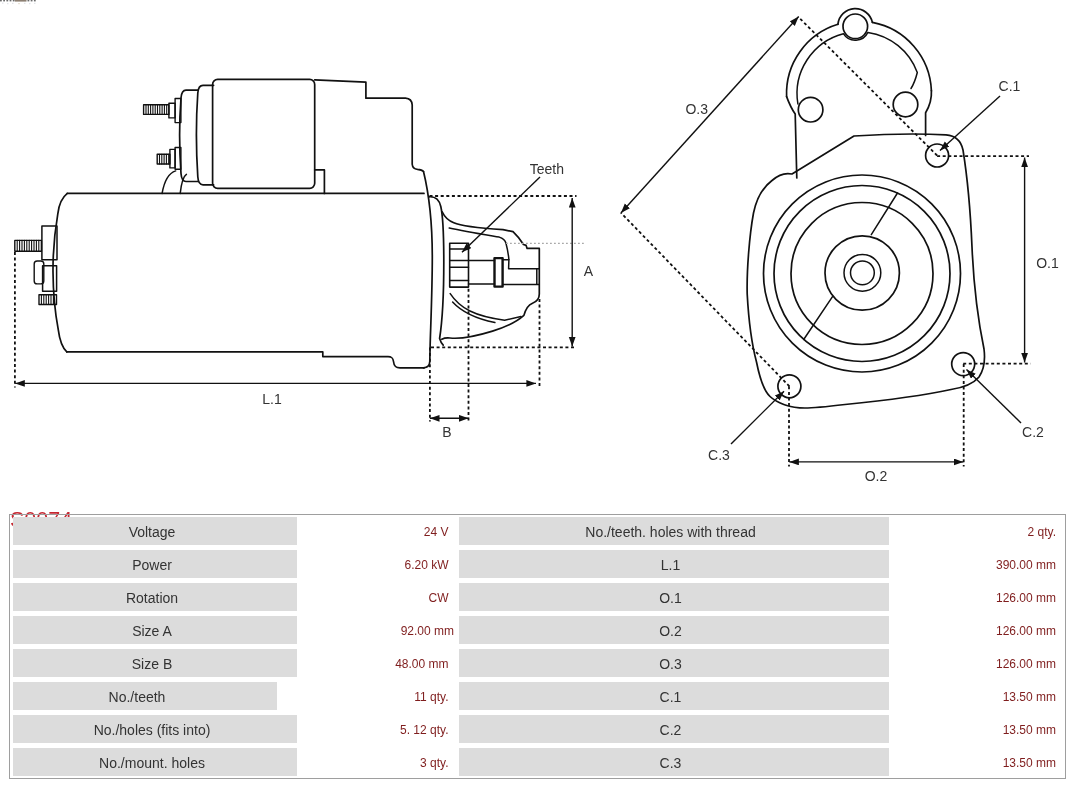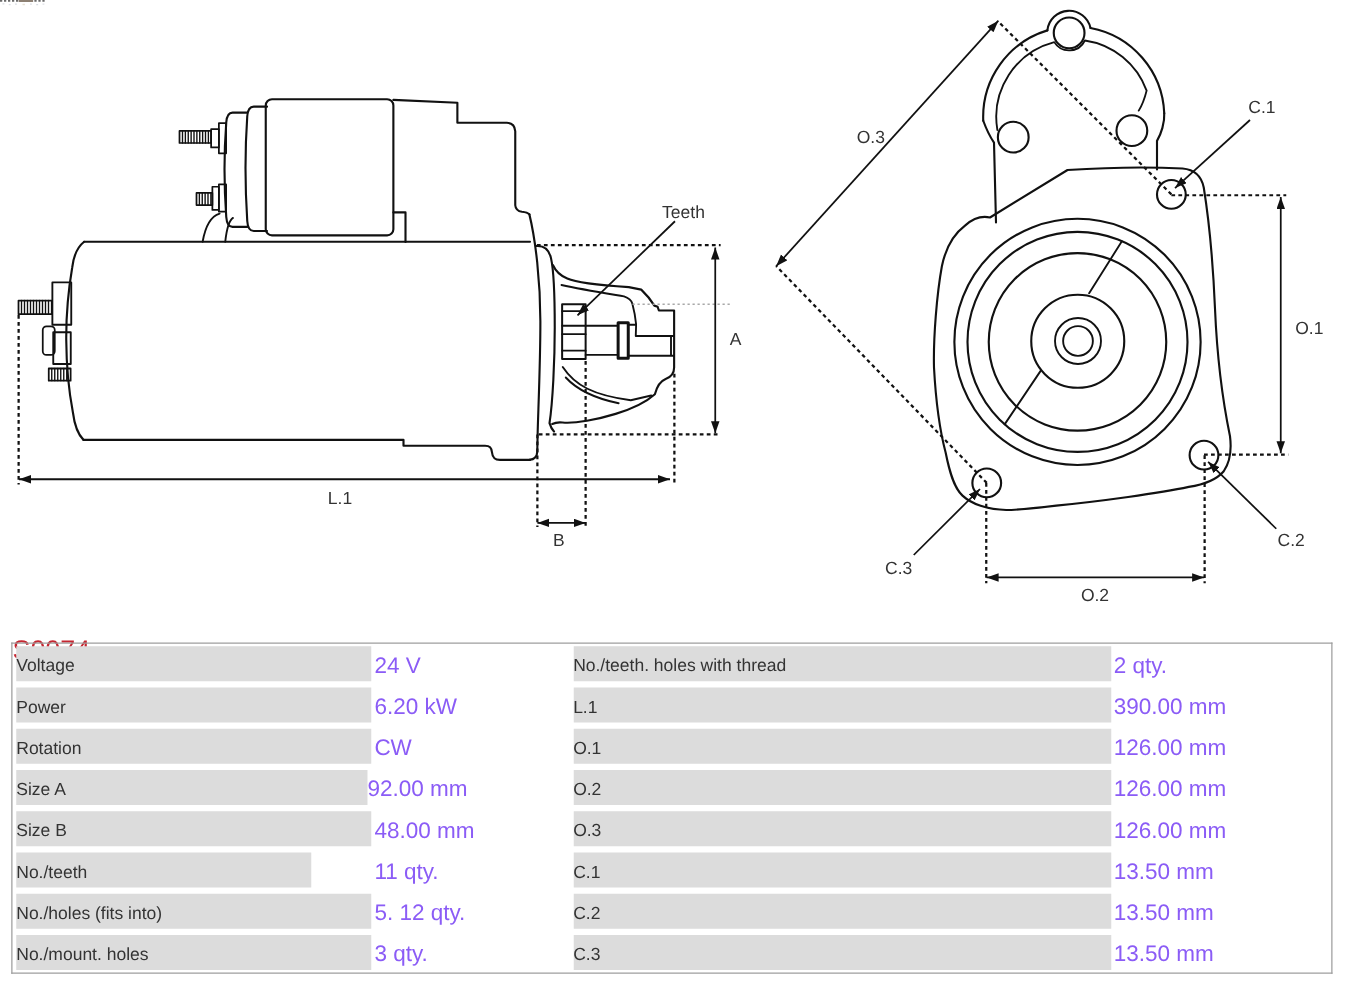--- a/index.html
+++ b/index.html
@@ -1,22 +1,22 @@
 <!DOCTYPE html>
 <html><head>
 <meta charset="utf-8">
 <style>
   html,body{margin:0;padding:0;background:#fff;}
   body{width:1080px;height:786px;position:relative;overflow:hidden;
        font-family:"Liberation Sans",sans-serif;}
   #draw{position:absolute;left:0;top:0;}
   .cell{position:absolute;background:#dcdcdc;color:#333;font-size:14px;
-        line-height:31px;height:28px;text-align:left;box-sizing:border-box;overflow:hidden;}
-  .wcell{position:absolute;background:#fff;color:#8b5cf6;font-size:18px;
-        line-height:31px;height:28px;box-sizing:border-box;}
+        line-height:31px;height:28px;text-align:center;box-sizing:border-box;overflow:hidden;}
+  .wcell{position:absolute;background:#fff;color:#7f1d1d;font-size:12px;
+        line-height:31px;height:28px;text-align:right;box-sizing:border-box;}
   .bline{position:absolute;background:#9e9e9e;}
   #code{position:absolute;left:10px;top:508px;color:#c52630;font-size:21.5px;}
 </style>
 </head>
 <body>
 <svg id="draw" width="1080" height="520" viewBox="0 0 1080 520">
   <defs>
     <marker id="ah" orient="auto-start-reverse" markerWidth="12" markerHeight="9" refX="9.6" refY="3.4" markerUnits="userSpaceOnUse">
       <path d="M0,0 L9.6,3.4 L0,6.8 Z" fill="#111"></path>
     </marker>
@@ -181,28 +181,28 @@
 <div class="wcell" style="left:891px;top:517px;width:172px;padding-right:7px">2 qty.</div>
 <div class="cell" style="left:13px;top:550px;width:284px;padding-right:6px">Power</div>
 <div class="wcell" style="left:299.5px;top:550px;width:156px;padding-right:7px">6.20 kW</div>
 <div class="cell" style="left:458.5px;top:550px;width:430px;padding-right:6px">L.1</div>
 <div class="wcell" style="left:891px;top:550px;width:172px;padding-right:7px">390.00 mm</div>
 <div class="cell" style="left:13px;top:583px;width:284px;padding-right:6px">Rotation</div>
 <div class="wcell" style="left:299.5px;top:583px;width:156px;padding-right:7px">CW</div>
 <div class="cell" style="left:458.5px;top:583px;width:430px;padding-right:6px">O.1</div>
 <div class="wcell" style="left:891px;top:583px;width:172px;padding-right:7px">126.00 mm</div>
 <div class="cell" style="left:13px;top:616px;width:284px;padding-right:6px">Size A</div>
-<div class="wcell" style="left:294px;top:616px;width:156px;padding-right:7px">92.00 mm</div>
+<div class="wcell" style="left:305px;top:616px;width:156px;padding-right:7px">92.00 mm</div>
 <div class="cell" style="left:458.5px;top:616px;width:430px;padding-right:6px">O.2</div>
 <div class="wcell" style="left:891px;top:616px;width:172px;padding-right:7px">126.00 mm</div>
 <div class="cell" style="left:13px;top:649px;width:284px;padding-right:6px">Size B</div>
 <div class="wcell" style="left:299.5px;top:649px;width:156px;padding-right:7px">48.00 mm</div>
 <div class="cell" style="left:458.5px;top:649px;width:430px;padding-right:6px">O.3</div>
 <div class="wcell" style="left:891px;top:649px;width:172px;padding-right:7px">126.00 mm</div>
-<div class="cell" style="left:13px;top:682px;width:236px;padding-right:16px">No./teeth</div>
+<div class="cell" style="left:13px;top:682px;width:264px;padding-right:16px">No./teeth</div>
 <div class="wcell" style="left:299.5px;top:682px;width:156px;padding-right:7px">11 qty.</div>
 <div class="cell" style="left:458.5px;top:682px;width:430px;padding-right:6px">C.1</div>
 <div class="wcell" style="left:891px;top:682px;width:172px;padding-right:7px">13.50 mm</div>
 <div class="cell" style="left:13px;top:715px;width:284px;padding-right:6px">No./holes (fits into)</div>
 <div class="wcell" style="left:299.5px;top:715px;width:156px;padding-right:7px">5. 12 qty.</div>
 <div class="cell" style="left:458.5px;top:715px;width:430px;padding-right:6px">C.2</div>
 <div class="wcell" style="left:891px;top:715px;width:172px;padding-right:7px">13.50 mm</div>
 <div class="cell" style="left:13px;top:748px;width:284px;padding-right:6px">No./mount. holes</div>
 <div class="wcell" style="left:299.5px;top:748px;width:156px;padding-right:7px">3 qty.</div>
 <div class="cell" style="left:458.5px;top:748px;width:430px;padding-right:6px">C.3</div>

